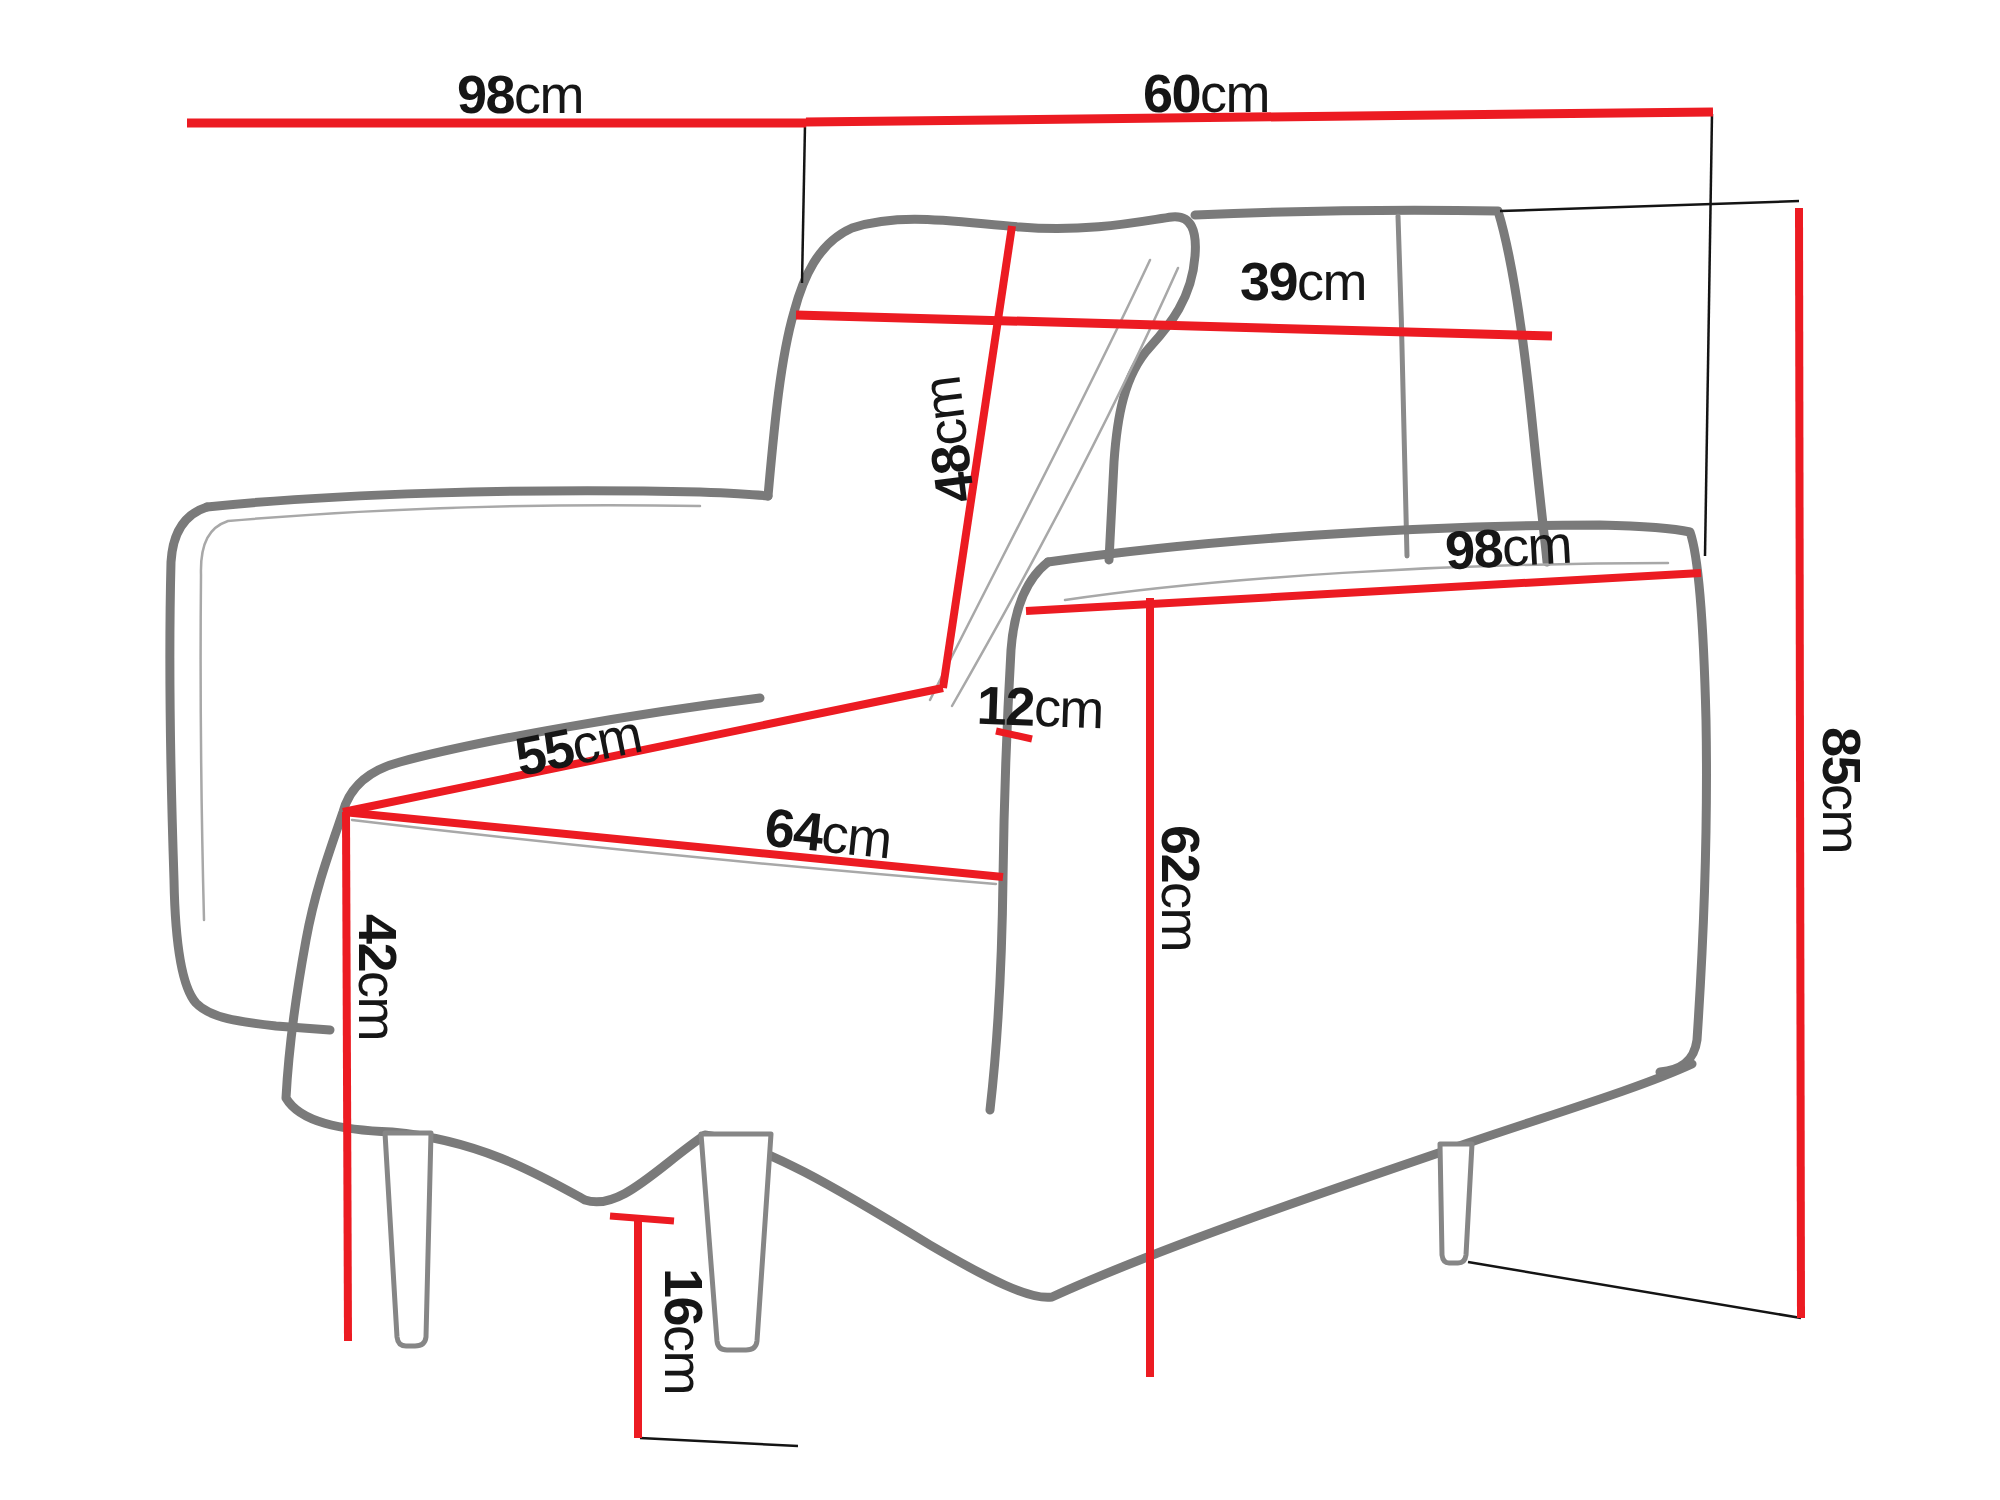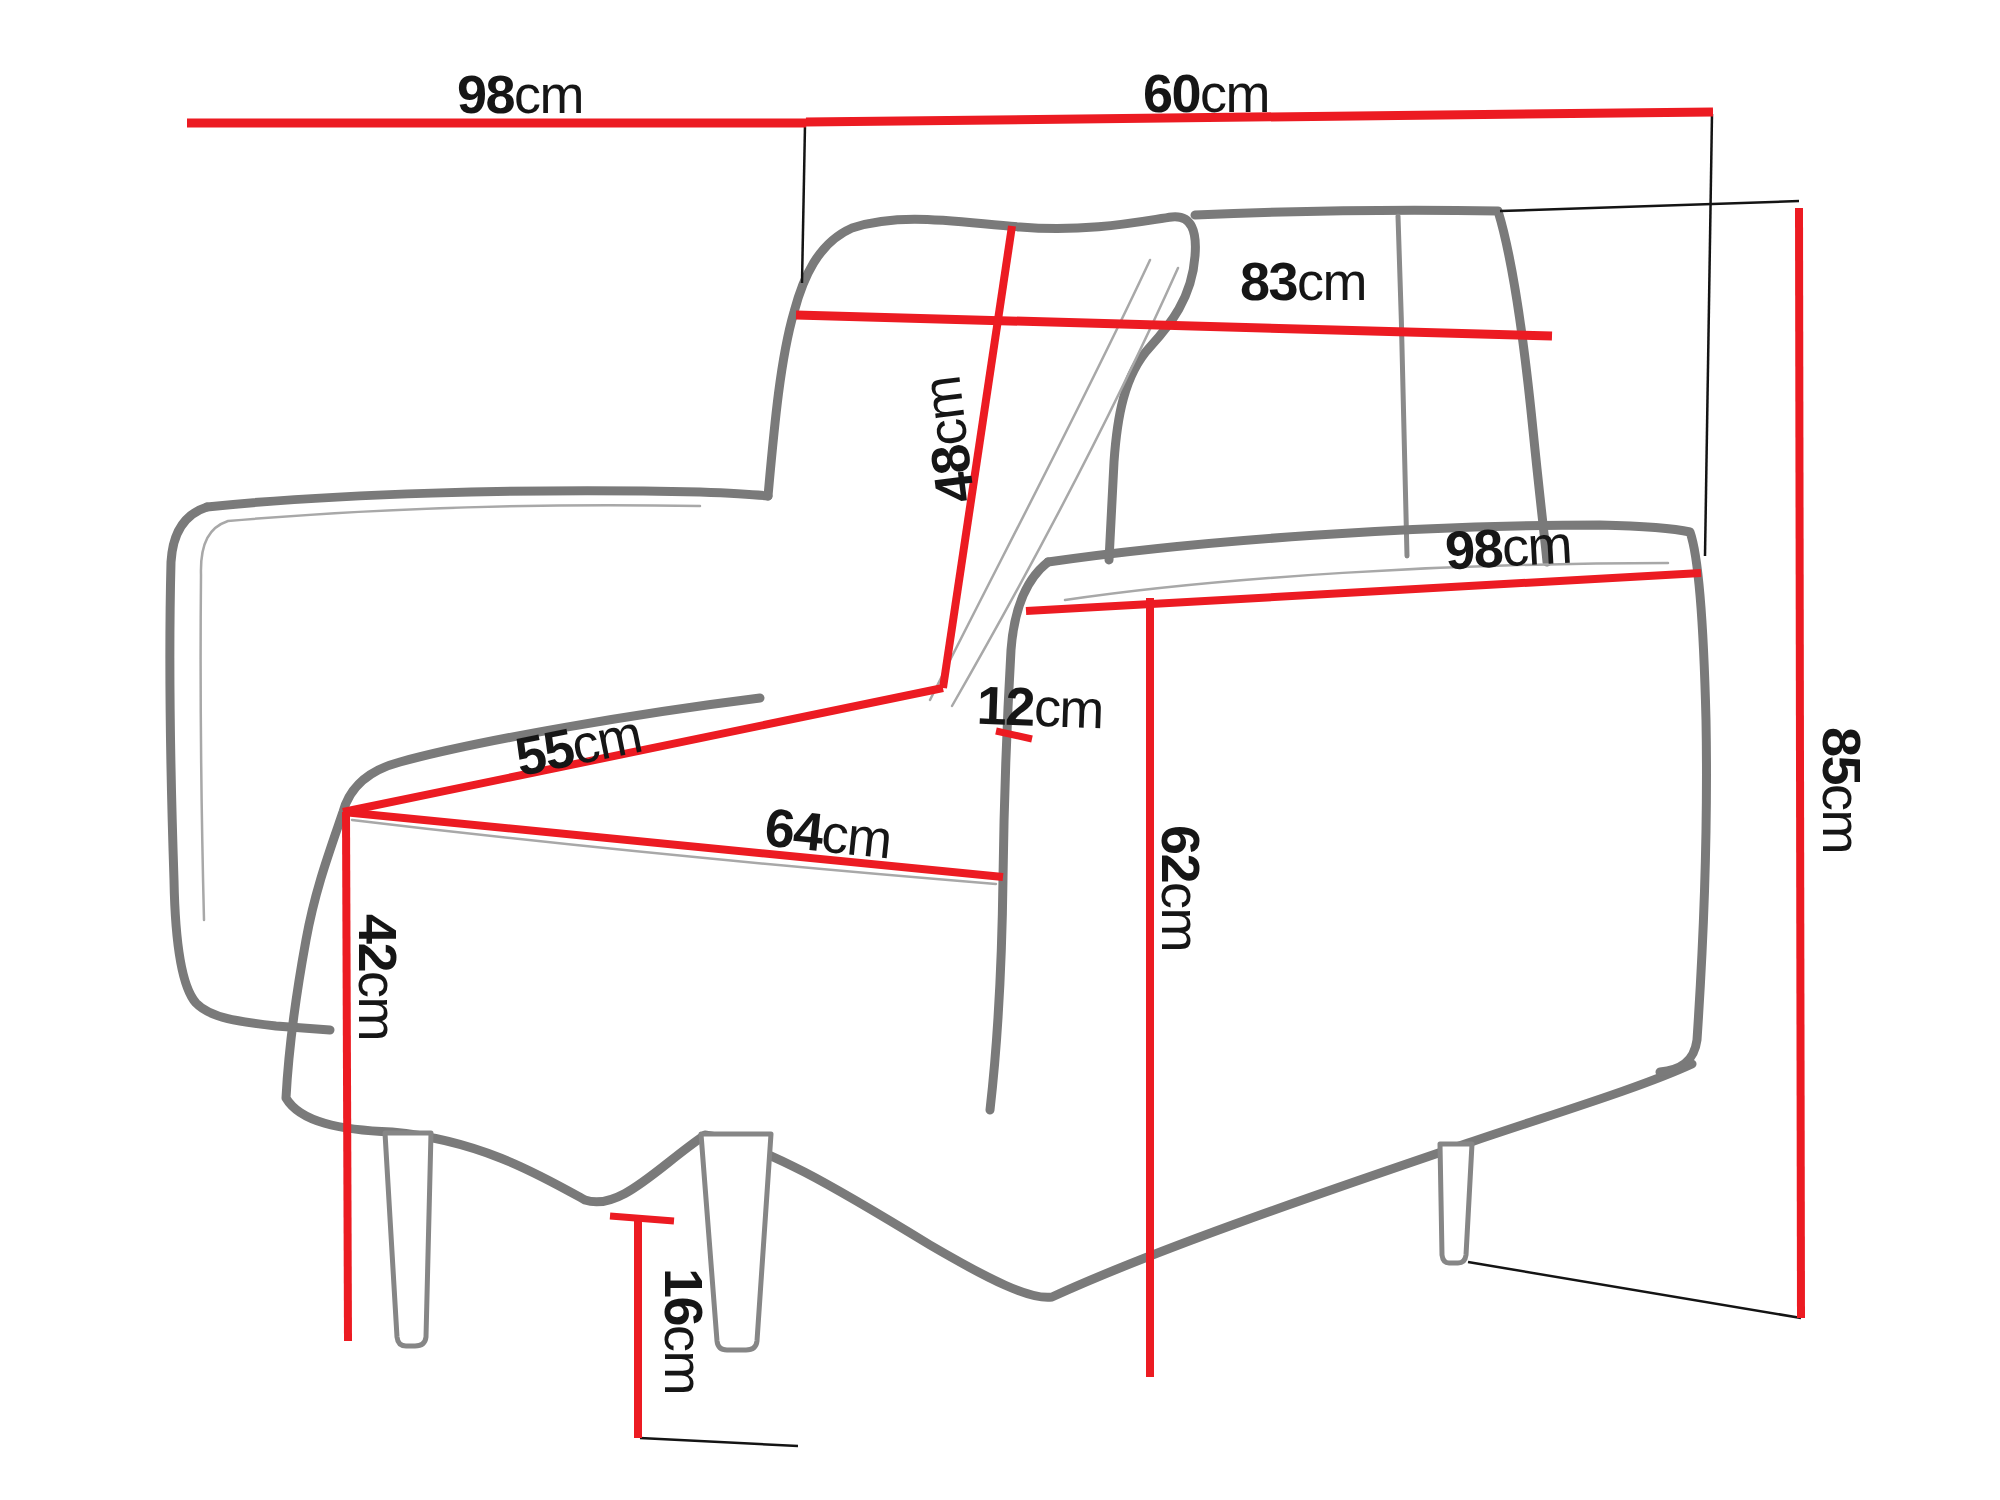--- a/index.html
+++ b/index.html
@@ -102,21 +102,21 @@
     </g>
   </svg>
 
   <div class="dim-label" id="lab-98top">
     <span class="num">98</span><span class="unit">cm</span>
   </div>
   <div class="dim-label" id="lab-90top">
     <span class="num">60</span><span class="unit">cm</span>
   </div>
   <div class="dim-label" id="lab-83">
-    <span class="num">83</span><span class="unit">cm</span>
+    <span class="num">39</span><span class="unit">cm</span>
   </div>
   <div class="dim-label" id="lab-48">
     <span class="num">48</span><span class="unit">cm</span>
   </div>
   <div class="dim-label" id="lab-55">
     <span class="num">55</span><span class="unit">cm</span>
   </div>
   <div class="dim-label" id="lab-12">
     <span class="num">12</span><span class="unit">cm</span>
   </div>

